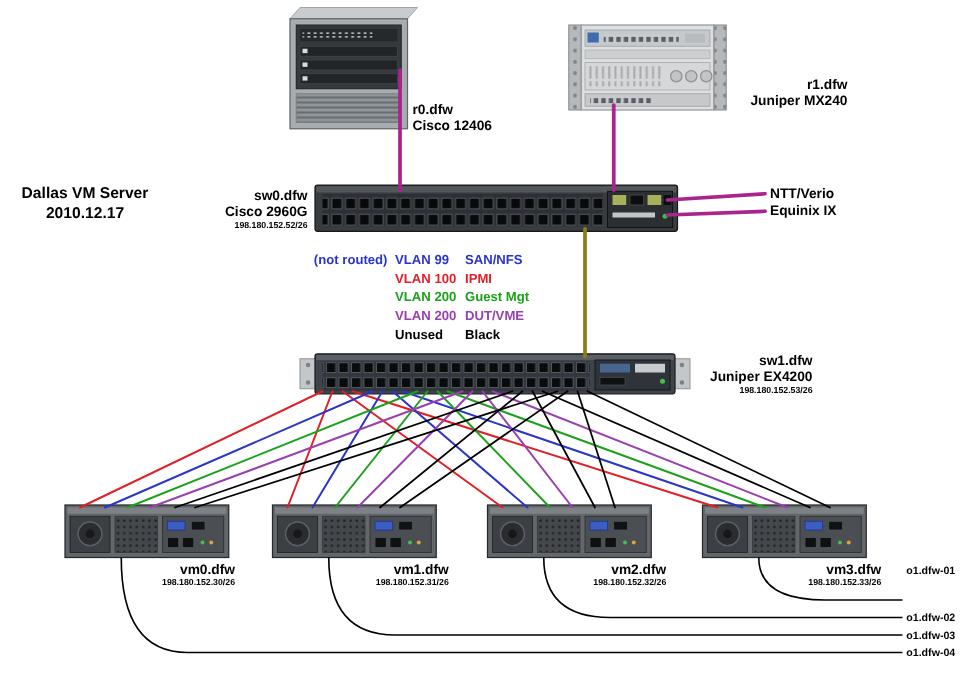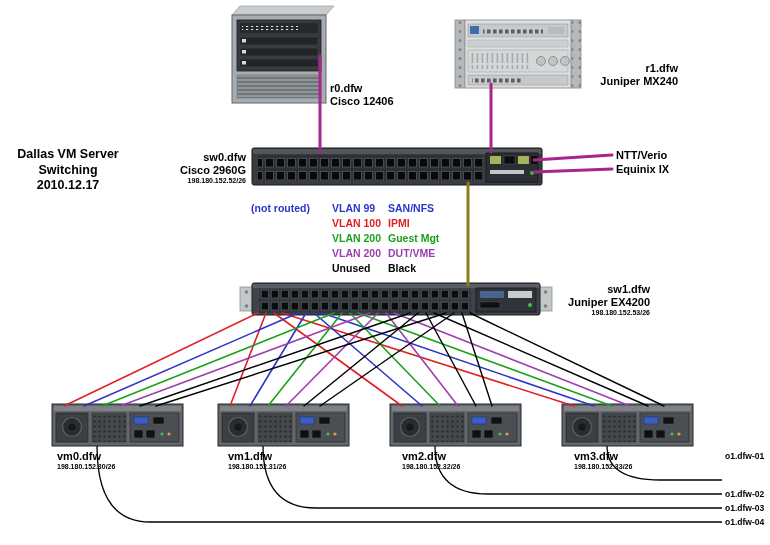--- a/index.html
+++ b/index.html
@@ -9,23 +9,23 @@
   .stage>svg{position:absolute;left:0;top:0}
   .lbl{position:absolute;font-weight:bold;color:#000;line-height:1.2}
   .name{font-size:11px}
   .ip{font-size:7px}
   .blue{color:#2b35c8}
   .red{color:#e01f26}
   .green{color:#1ba11b}
   .purple{color:#9a3fae}
   .legend{position:absolute;font-weight:bold;font-size:10.5px;color:#000}
   .lrow{display:flex;height:15px;align-items:center}
-  .c0{display:inline-block;width:62px;text-align:right;margin-right:22px}
+  .c0{display:inline-block;width:62px;text-align:right;margin-right:6px}
   .c1{display:inline-block;width:56px}
-  .vmlbl{width:131px;text-align:left}
+  .vmlbl{width:131px;text-align:right}
   .o1{font-size:8.5px}
 </style>
 </head>
 <body>
 
 <div class="stage">
 
 <svg width="770" height="545" viewBox="0 0 770 545">
   <defs>
     <pattern id="pat-ports" width="11" height="13" patternUnits="userSpaceOnUse">
@@ -237,21 +237,20 @@
   <g stroke="#000000" stroke-width="1.3" fill="none">
     <path d="M 607,446 Q 607,480 660,480 L 722,480"></path>
     <path d="M 435,446 Q 435,494 488,494 L 722,494"></path>
     <path d="M 263,446 Q 263,508 316,508 L 722,508"></path>
     <path d="M 97,446  Q 97,522  150,522 L 722,522"></path>
   </g>
 </svg>
 
 <div class="lbl" style="left:6px;top:147px;width:124px;text-align:center;font-size:12.5px;line-height:1.25">
   <div>Dallas VM Server</div>
-  <div>Switching</div>
   <div>2010.12.17</div>
 </div>
 
 <div class="lbl" style="left:330px;top:82px;width:78px;font-size:11px">
   <div>r0.dfw</div>
   <div>Cisco 12406</div>
 </div>
 
 <div class="lbl" style="left:582px;top:62px;width:96px;text-align:right;font-size:11px">
   <div>r1.dfw</div>

